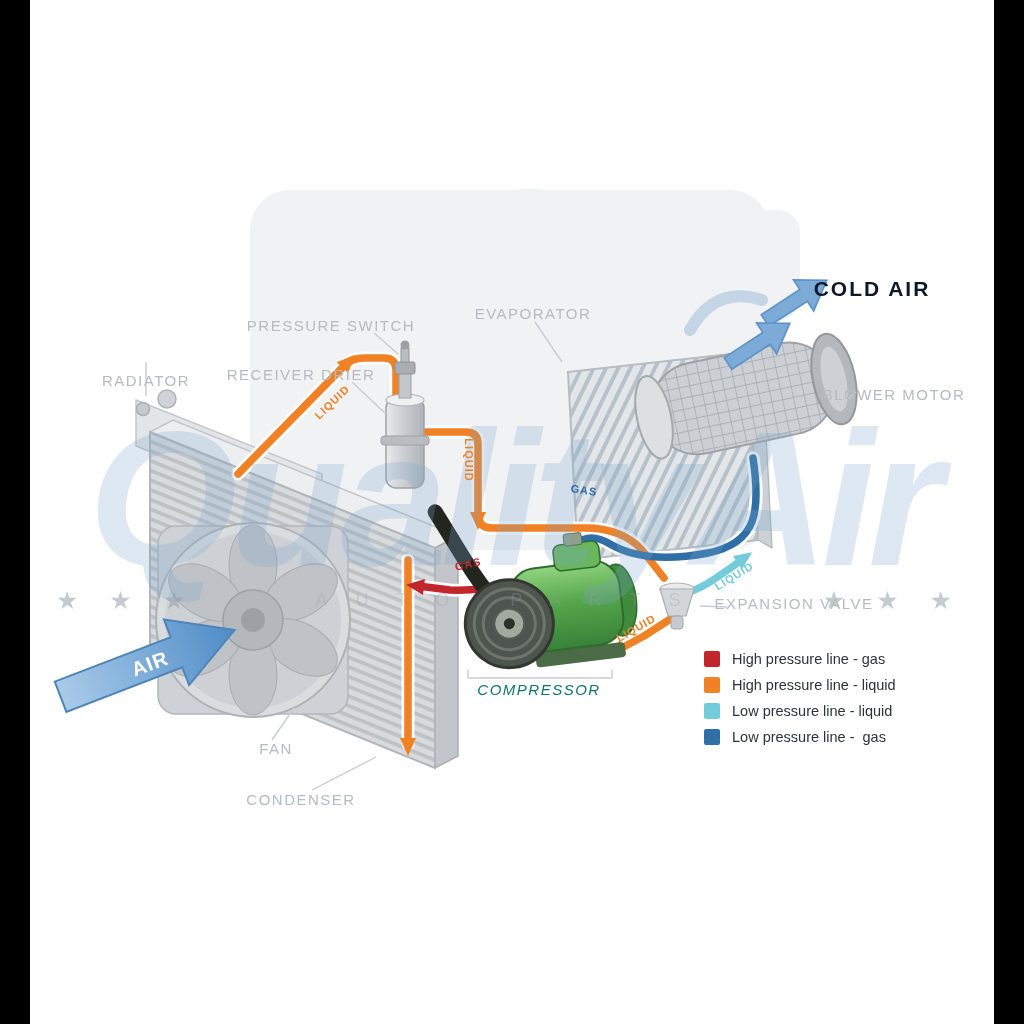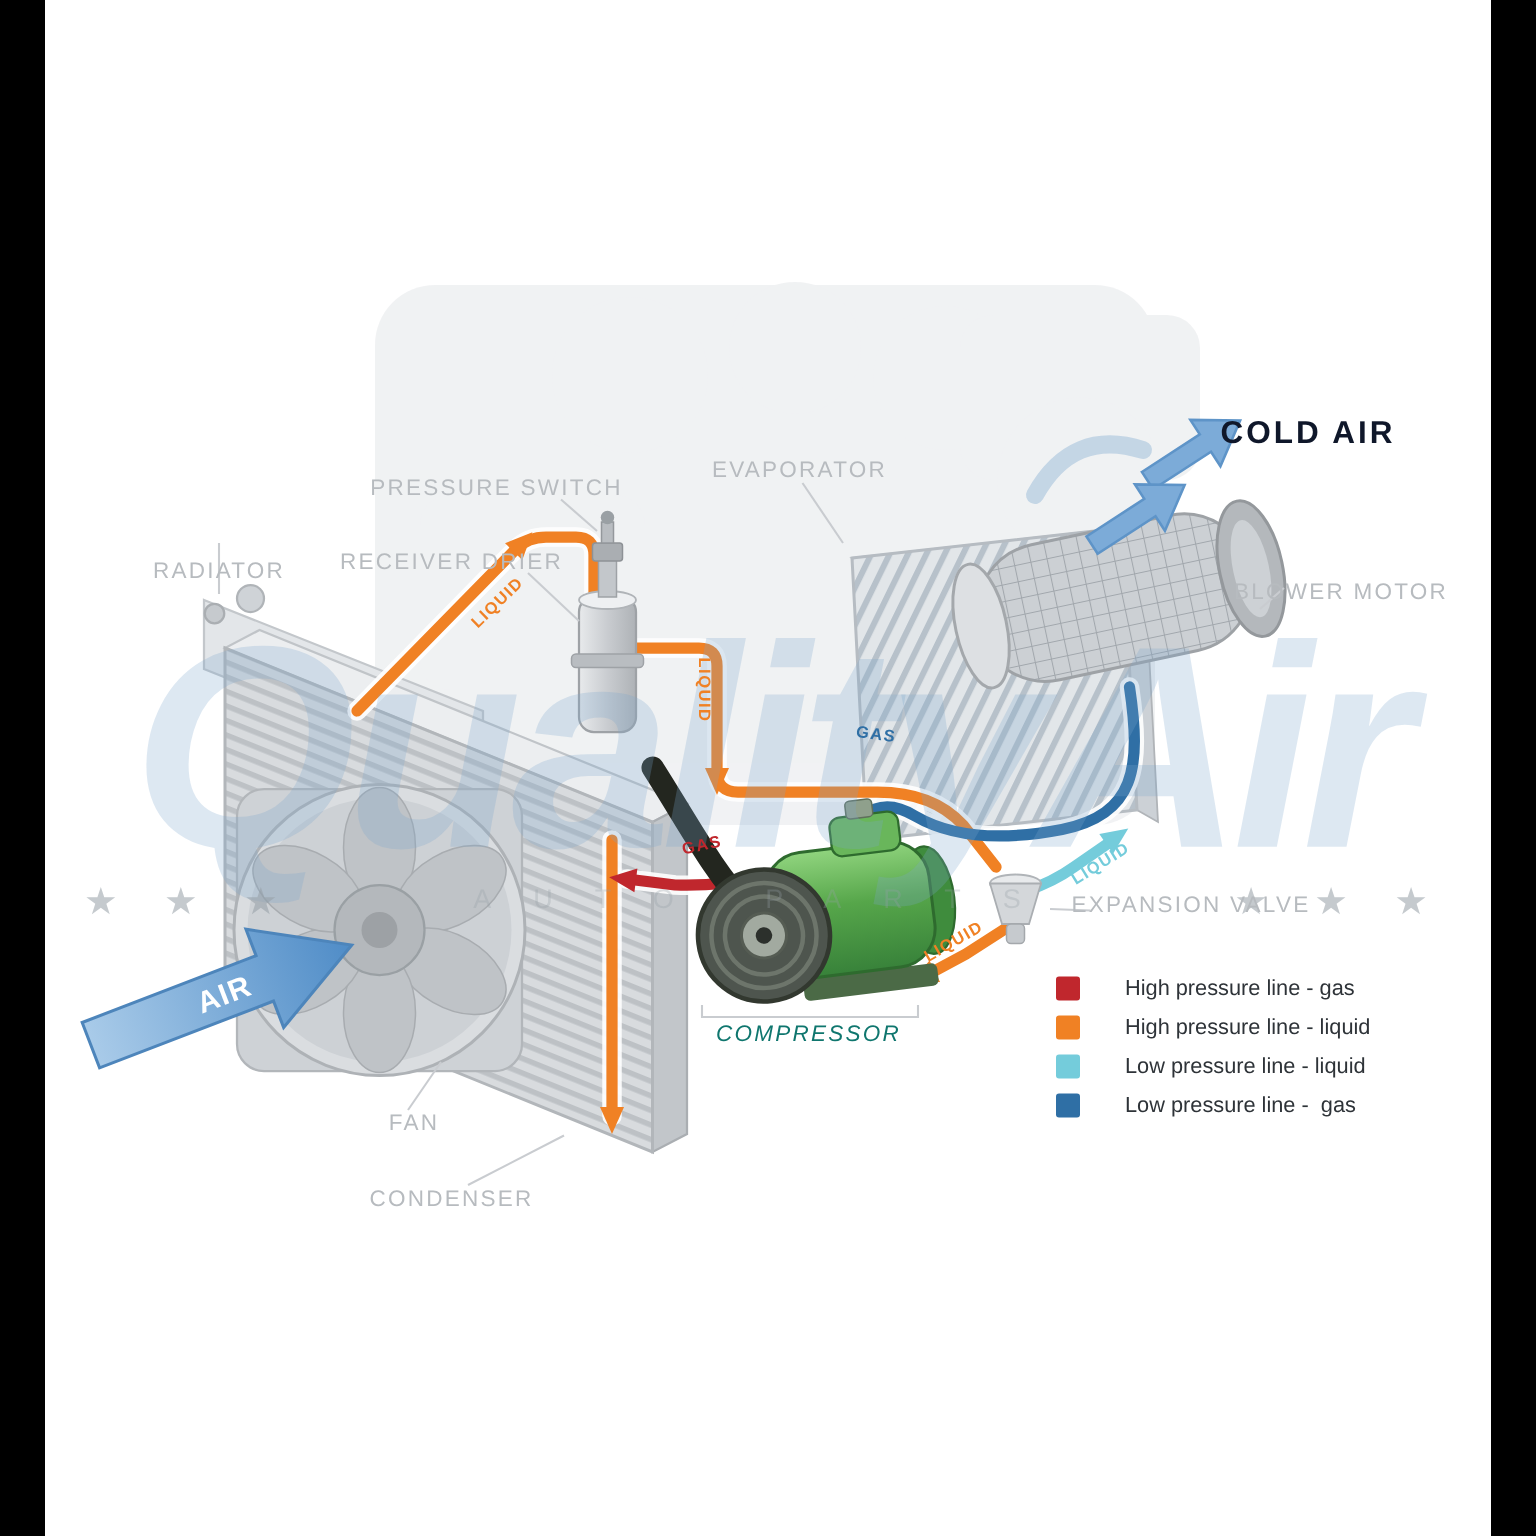--- a/index.html
+++ b/index.html
@@ -20,21 +20,21 @@
     font-size:18px;letter-spacing:28px;color:rgba(150,158,166,0.30);z-index:30;white-space:nowrap;pointer-events:none;}
   .label{position:absolute;z-index:40;color:#b7bbbf;font-size:15px;letter-spacing:1.5px;
     transform:translateX(-50%);white-space:nowrap;}
   .label.dark{color:#0f766e;font-style:italic;}
   .label.coldair{font-size:21px;font-weight:bold;letter-spacing:2px;}
   .label.air{font-weight:800;font-size:20px;letter-spacing:1px;color:#fff;}
   .pipe-label{position:absolute;z-index:40;font-size:11px;font-weight:bold;letter-spacing:1px;white-space:nowrap;}
   .legend{position:absolute;left:704px;top:651px;z-index:40;display:flex;flex-direction:column;gap:10px;}
   .legend-row{display:flex;align-items:center;height:16px;}
   .swatch{display:inline-block;width:16px;height:16px;border-radius:2px;flex:0 0 16px;}
-  .legend-text{margin-left:30px;font-size:14.5px;color:#2e3338;white-space:pre;}
+  .legend-text{margin-left:12px;font-size:14.5px;color:#2e3338;white-space:pre;}
 </style>
 </head>
 <body>
 
 <div class="stage">
 
   <svg class="diagram" width="1024" height="1024" viewBox="0 0 1024 1024">
     <defs>
       <pattern id="fins" width="9" height="9" patternUnits="userSpaceOnUse" patternTransform="rotate(22)">
         <rect width="9" height="9" fill="#d8dbde"></rect>

